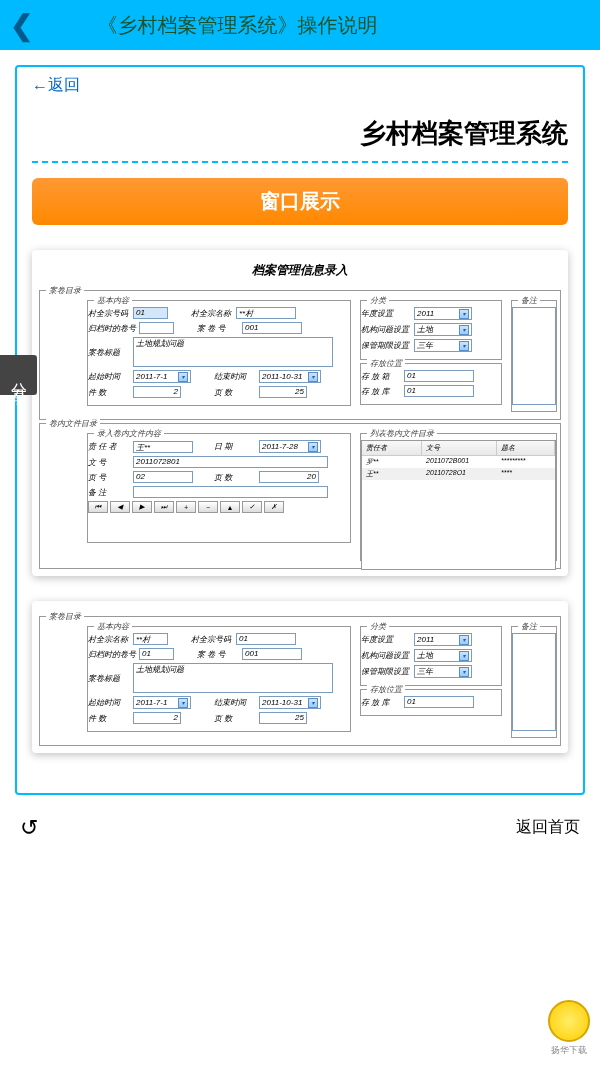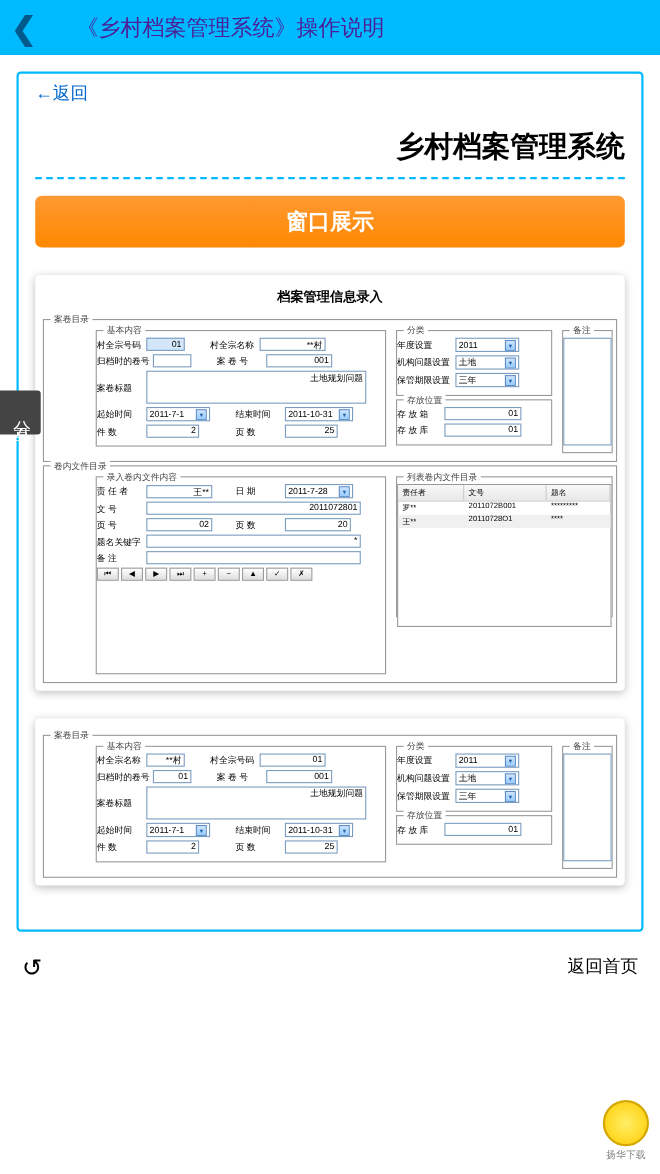--- a/index.html
+++ b/index.html
@@ -1,41 +1,41 @@
 <!DOCTYPE html>
 <html><head>
   <meta charset="utf-8">
   <style>
     * { margin: 0; padding: 0; box-sizing: border-box; }
     body { font-family: "Microsoft YaHei", Arial, sans-serif; background: #fff; width: 600px; }
     
     .header { background: #00baff; height: 50px; display: flex; align-items: center; padding: 0 10px; }
     .back-icon { color: #005a8c; font-size: 28px; font-weight: bold; cursor: pointer; }
-    .header-title { color: #4c1d95; font-size: 20px; margin-left: 36px; }
+    .header-title { color: #14532d; font-size: 20px; margin-left: 64px; }
     
     .main-content { border: 2px solid #00baff; margin: 15px; padding: 8px 15px 15px; border-radius: 4px; }
     .back-link { color: #0066cc; font-size: 16px; margin-bottom: 20px; display: block; }
     .page-title { font-size: 26px; font-weight: bold; text-align: right; margin: 15px 0 10px; }
     .dashed-line { border-top: 2px dashed #00baff; margin: 10px 0 15px; }
     .section-banner { background: linear-gradient(#ff9933, #ff8800); color: #fff; text-align: center; padding: 10px; border-radius: 6px; font-size: 20px; font-weight: bold; margin-bottom: 25px; }
     
-    .screenshot-card { background: #fff; border-radius: 4px; box-shadow: 0 2px 8px rgba(0,0,0,0.25); margin-bottom: 25px; padding: 4px; }
+    .screenshot-card { background: #fff; border-radius: 4px; box-shadow: 0 2px 8px rgba(0,0,0,0.25); margin-bottom: 25px; padding: 4px; font-style: italic; }
     .screenshot-title { text-align: center; font-size: 12px; font-weight: bold; padding: 8px; }
     
     .fieldset-box { border: 1px solid #999; margin: 3px; padding: 6px 0 4px; position: relative; font-size: 8px; }
     .fieldset-label { position: absolute; top: -6px; left: 6px; background: #fff; padding: 0 3px; font-size: 8px; color: #444; }
     
     .cols { display: flex; gap: 3px; }
     .left-col { width: 270px; margin-left: 44px; }
     .mid-col { width: 148px; }
     .right-col { flex: 1; }
     
     .form-row { display: flex; align-items: center; margin-bottom: 3px; gap: 3px; }
     .form-label { font-size: 8px; min-width: 42px; letter-spacing: 0; }
-    .form-input { border: 1px solid #7a9dbf; background: #fff; height: 12px; font-size: 8px; padding: 0 2px; text-align: right; }
+    .form-input { border: 1px solid #7a9dbf; background: #fff; height: 12px; font-size: 8px; padding: 0 2px; }
     .form-input.blue { background: #d4e6f9; }
     .form-select { border: 1px solid #7a9dbf; background: #fff; height: 13px; font-size: 8px; padding: 0 2px; display: flex; align-items: center; justify-content: space-between; }
     .select-arrow { width: 10px; height: 10px; background: linear-gradient(#cce4ff, #99ccff); border: 1px solid #5a8cc9; display: inline-flex; align-items: center; justify-content: center; font-size: 6px; color: #2060a0; }
     
     .table-area { border: 1px solid #999; background: #fff; font-size: 7px; }
     .table-header { background: linear-gradient(#f8f8f8, #e8e8e8); display: flex; border-bottom: 1px solid #ccc; }
     .table-header > div { padding: 2px 4px; border-right: 1px solid #ccc; }
     .table-row { display: flex; }
     .table-row > div { padding: 1px 4px; border-right: 1px solid transparent; }
     .table-row.alt { background: #f0f0f0; }
@@ -155,44 +155,40 @@
             <div class="form-input" style="width:100%;height:98px"></div>
           </div>
         </div>
       </div>
     </div>
 
     <div class="fieldset-box">
       <span class="fieldset-label">卷内文件目录</span>
       <div class="cols">
         <div class="left-col">
-          <div class="fieldset-box" style="height:180px">
+          <div class="fieldset-box" style="height:110px">
             <span class="fieldset-label">录入卷内文件内容</span>
             <div class="form-row">
               <span class="form-label">责 任 者</span>
               <span class="form-input" style="width:60px">王**</span>
               <span class="form-label" style="margin-left:18px">日  期</span>
               <div class="form-select" style="width:62px">
                 <span>2011-7-28</span>
                   <span class="select-arrow">▾</span>
               </div>
             </div>
             <div class="form-row">
               <span class="form-label">文  号</span>
               <span class="form-input" style="width:195px">2011072801</span>
             </div>
             <div class="form-row">
               <span class="form-label">页  号</span>
               <span class="form-input" style="width:60px">02</span>
               <span class="form-label" style="margin-left:18px">页  数</span>
-              <span class="form-input" style="width:60px;">20</span>
-            </div>
-            <div class="form-row">
-              <span class="form-label">题名关键字</span>
-              <span class="form-input" style="width:195px">*</span>
+              <span class="form-input" style="width:60px;text-align:right">20</span>
             </div>
             <div class="form-row">
               <span class="form-label">备  注</span>
               <span class="form-input" style="width:195px"></span>
             </div>
             <div class="nav-toolbar">
               <span class="nav-btn">⏮</span>
               <span class="nav-btn">◀</span>
               <span class="nav-btn">▶</span>
               <span class="nav-btn">⏭</span>

